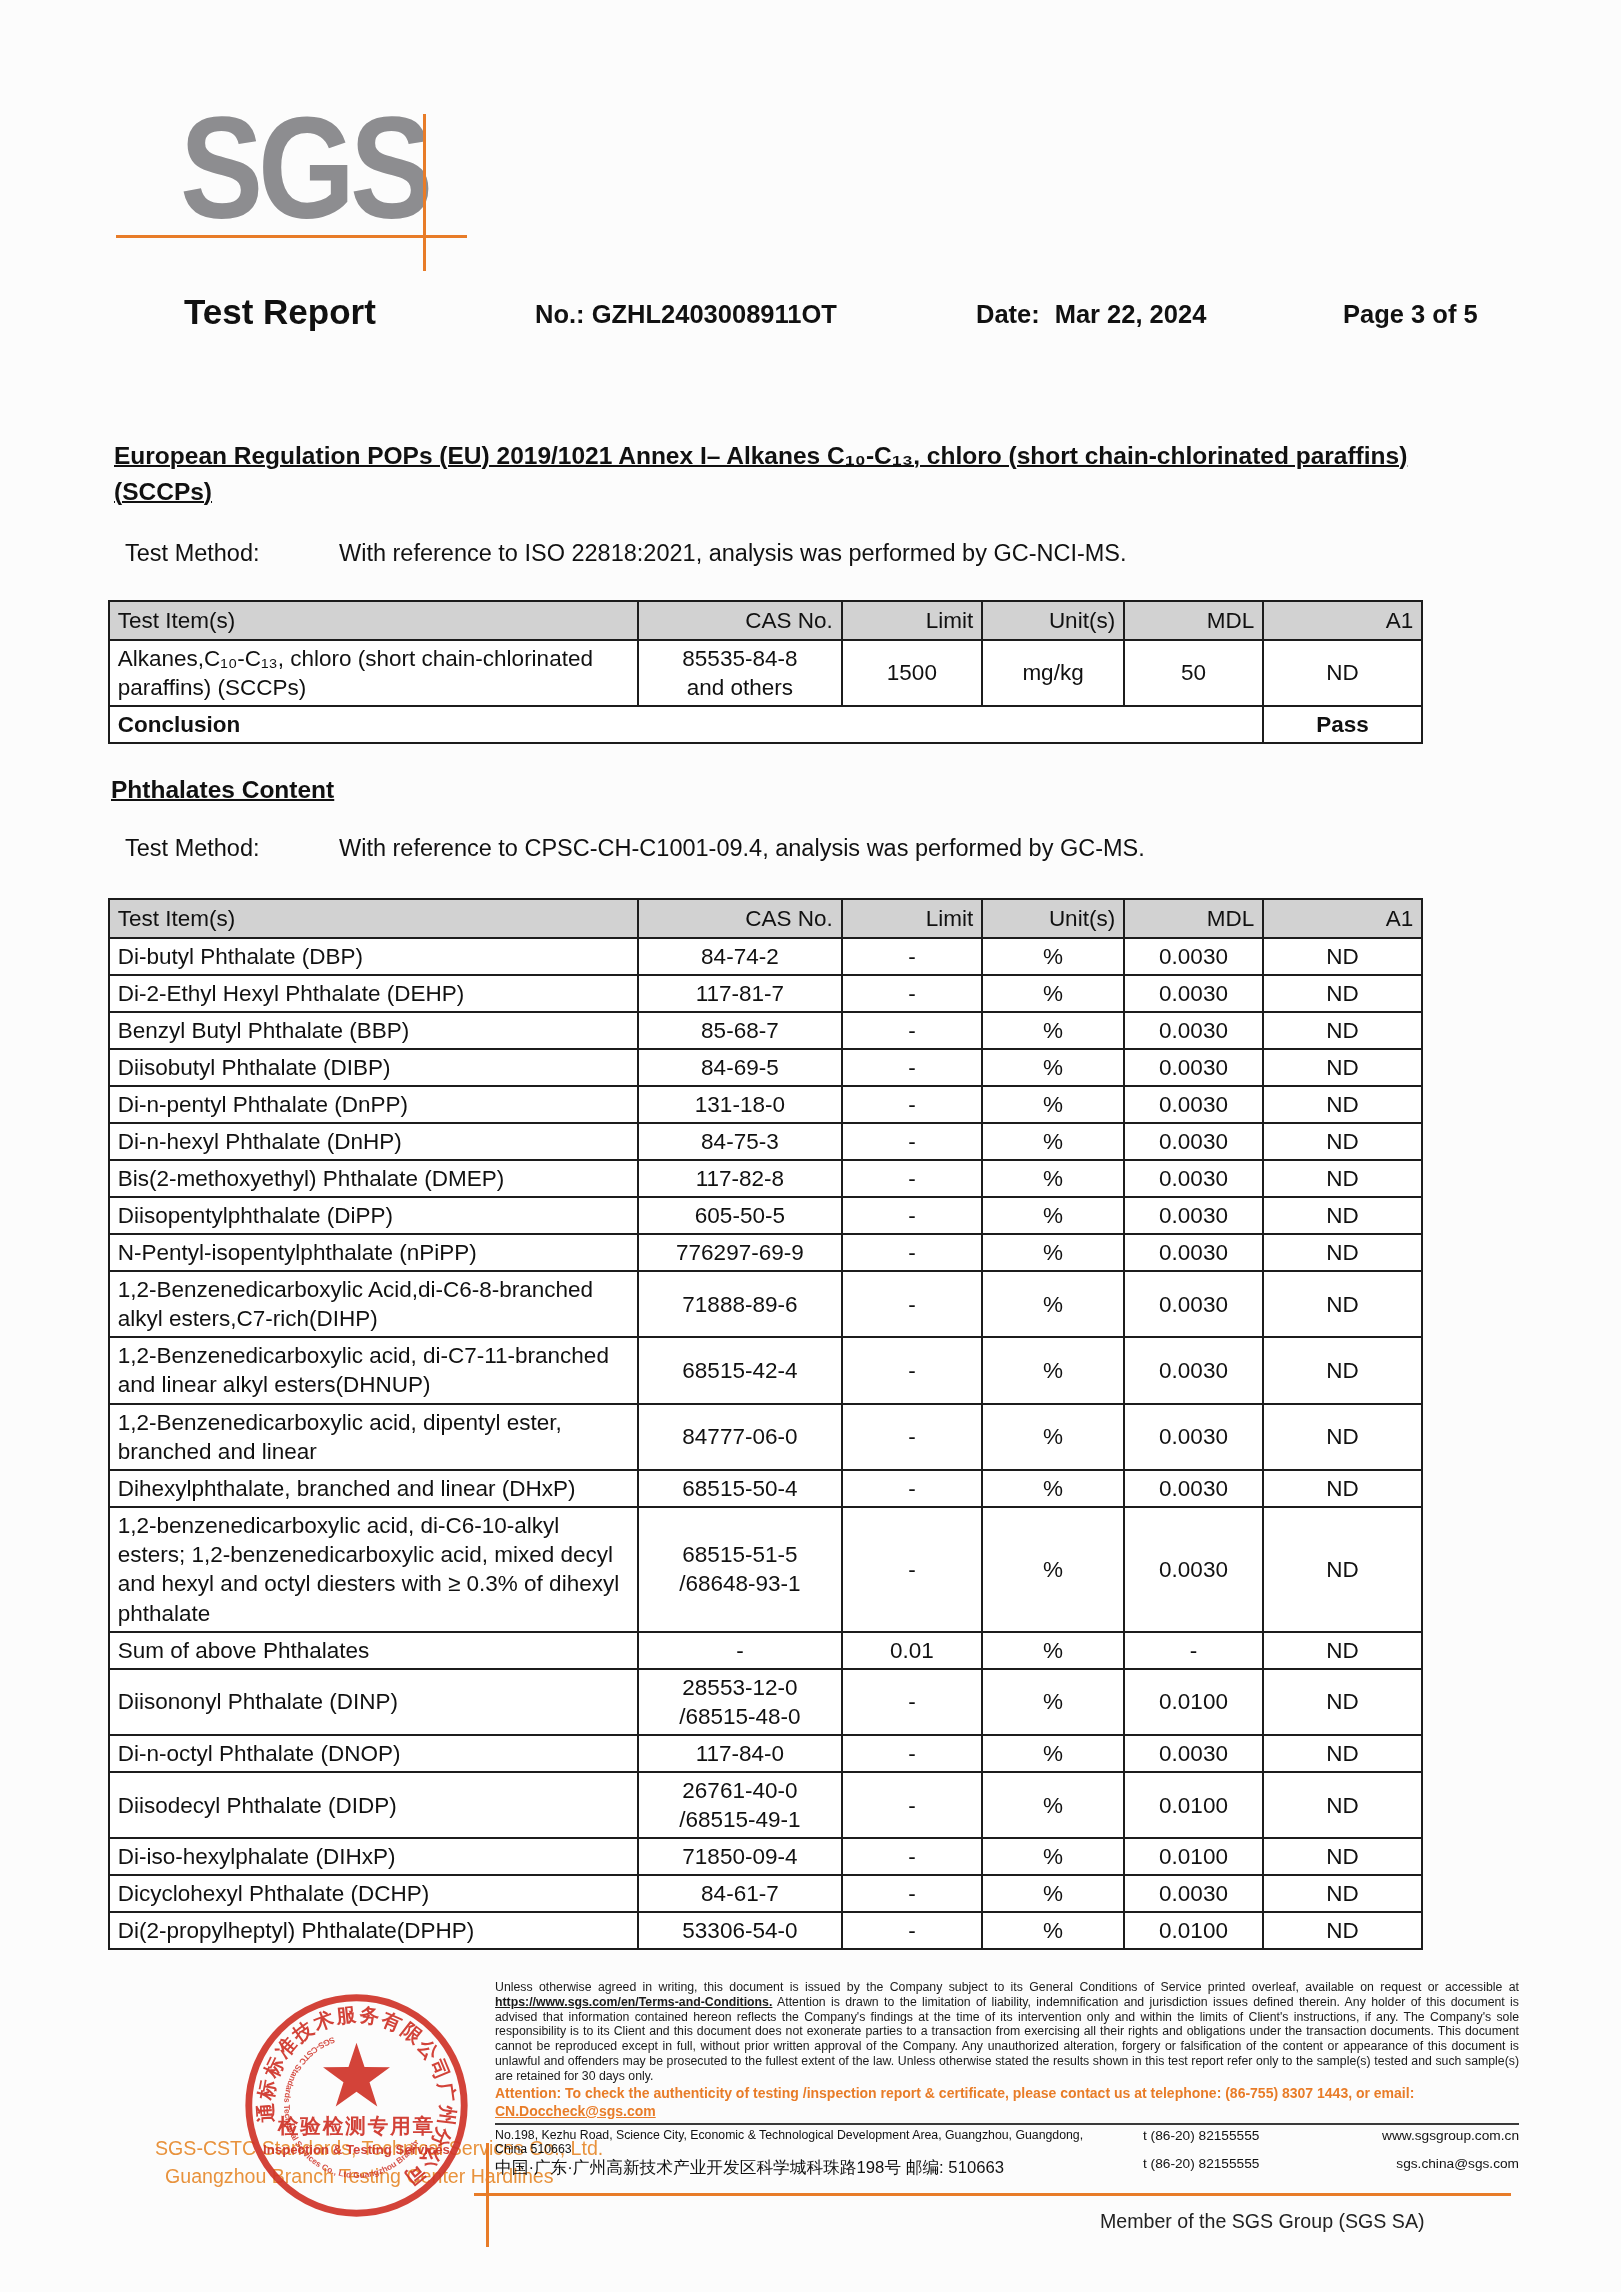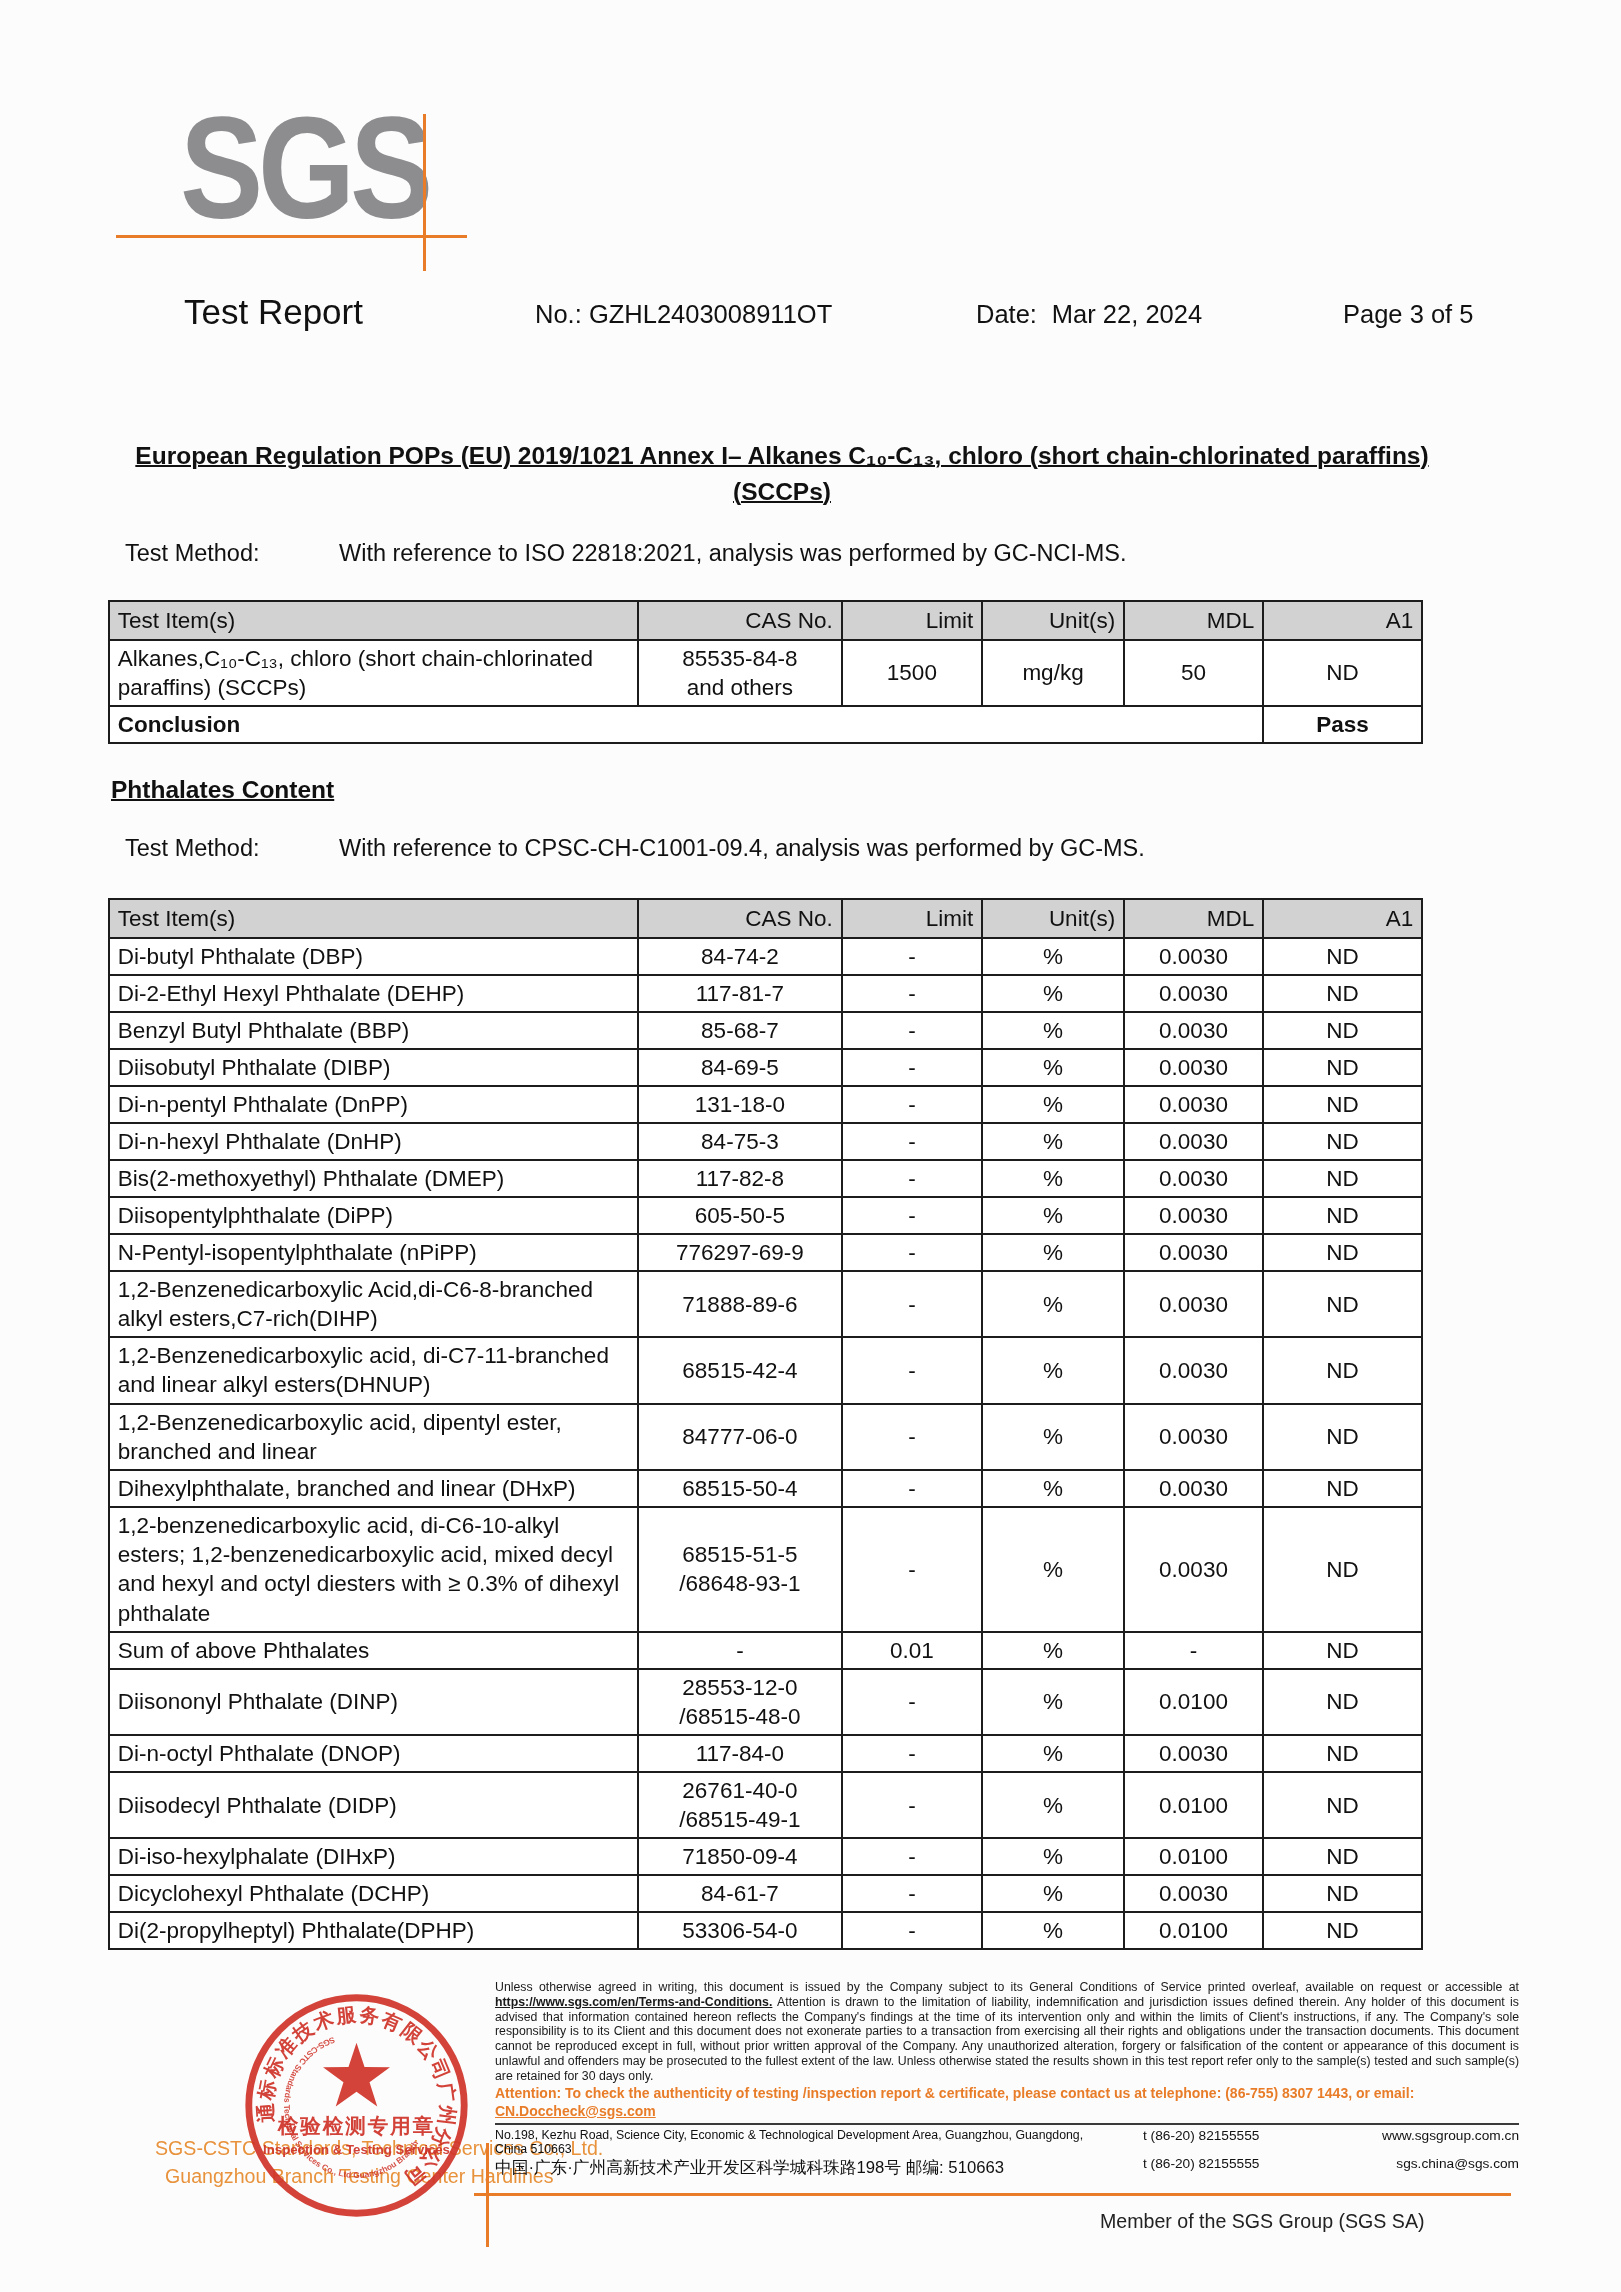--- a/index.html
+++ b/index.html
@@ -11,21 +11,21 @@
   }
   .abs{position:absolute;}
   
   .logo-text{
     font-size:145px;font-weight:800;color:#8d8d90;
     letter-spacing:-5.9px;transform:scaleX(0.86);transform-origin:left top;
     line-height:1;
   }
   .orange-line{background:#e87c28;}
   
-  .hdr{font-weight:normal;white-space:nowrap;}
+  .hdr{font-weight:bold;white-space:nowrap;}
   .hdr-title{font-size:35px;}
   .hdr-meta{font-size:25.5px;}
   
   .sec-heading{
     font-size:24.5px;font-weight:bold;
     text-decoration:underline;text-decoration-thickness:2px;
     line-height:1.45;
   }
   .tm-row{font-size:23.5px;display:flex;}
   .tm-label{width:214px;flex:0 0 214px;}
@@ -81,21 +81,21 @@
 <div class="abs hdr hdr-meta" style="left:535px;top:300px;">
   <span>No.:</span>
   <span>GZHL2403008911OT</span>
 </div>
 <div class="abs hdr hdr-meta" style="left:976px;top:300px;">
   <span>Date:</span>
   <span style="margin-left:7.8px;">Mar 22, 2024</span>
 </div>
 <div class="abs hdr hdr-meta" style="left:1343px;top:300px;">Page 3 of 5</div>
 
-<div class="abs sec-heading" style="left:123px;top:438px;width:1318px;text-align:center;">European Regulation POPs (EU) 2019/1021 Annex I– Alkanes C₁₀-C₁₃, chloro (short chain-chlorinated paraffins) (SCCPs)</div>
+<div class="abs sec-heading" style="left:114px;top:438px;width:1318px;">European Regulation POPs (EU) 2019/1021 Annex I– Alkanes C₁₀-C₁₃, chloro (short chain-chlorinated paraffins) (SCCPs)</div>
 <div class="abs tm-row" style="left:125px;top:540px;width:1372px;">
   <span class="tm-label">Test Method:</span>
   <span>With reference to ISO 22818:2021, analysis was performed by GC-NCI-MS.</span>
 </div>
 
 <div class="abs" style="left:108px;top:600px;">
   <table class="rpt">
     <colgroup>
       <col style="width:40.3%">
         <col style="width:15.5%">

